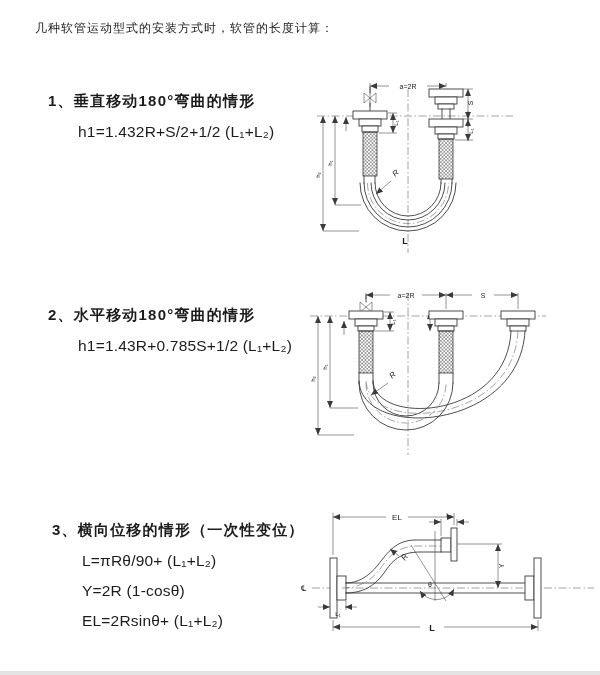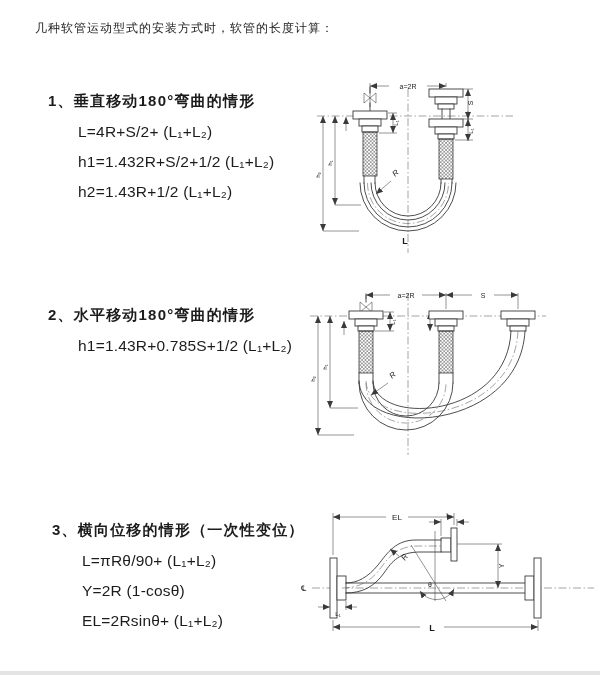--- a/index.html
+++ b/index.html
@@ -25,23 +25,21 @@
   .page-edge{position:absolute;left:0;bottom:0;width:600px;height:4px;background:#e4e4e4;}
 </style>
 </head>
 <body>
 
 <div class="title">几种软管运动型式的安装方式时，软管的长度计算：</div>
 
 <div class="section" style="left:48px;top:92px;">
   <div class="sec-head"><span>1、</span><span>垂直移动180°弯曲的情形</span></div>
   <div class="formulas">
-    <div class="formula">L=4R+S/2+ (L₁+L₂)</div>
     <div class="formula">h1=1.432R+S/2+1/2 (L₁+L₂)</div>
-    <div class="formula">h2=1.43R+1/2 (L₁+L₂)</div>
   </div>
 </div>
 
 <div class="section" style="left:48px;top:306px;">
   <div class="sec-head"><span>2、</span><span>水平移动180°弯曲的情形</span></div>
   <div class="formulas">
     <div class="formula">h1=1.43R+0.785S+1/2 (L₁+L₂)</div>
   </div>
 </div>
 

